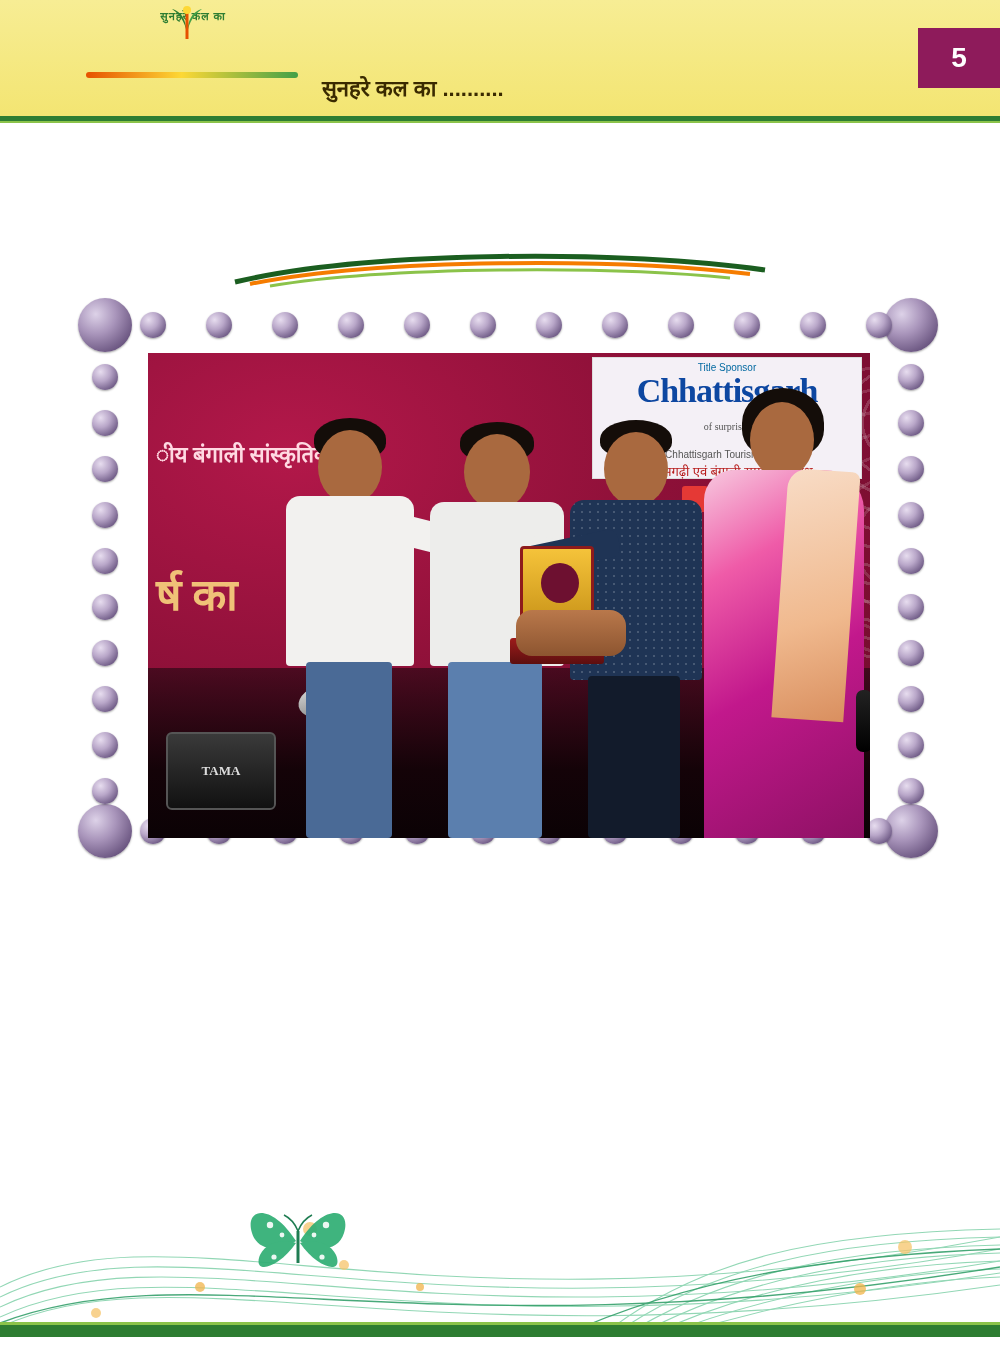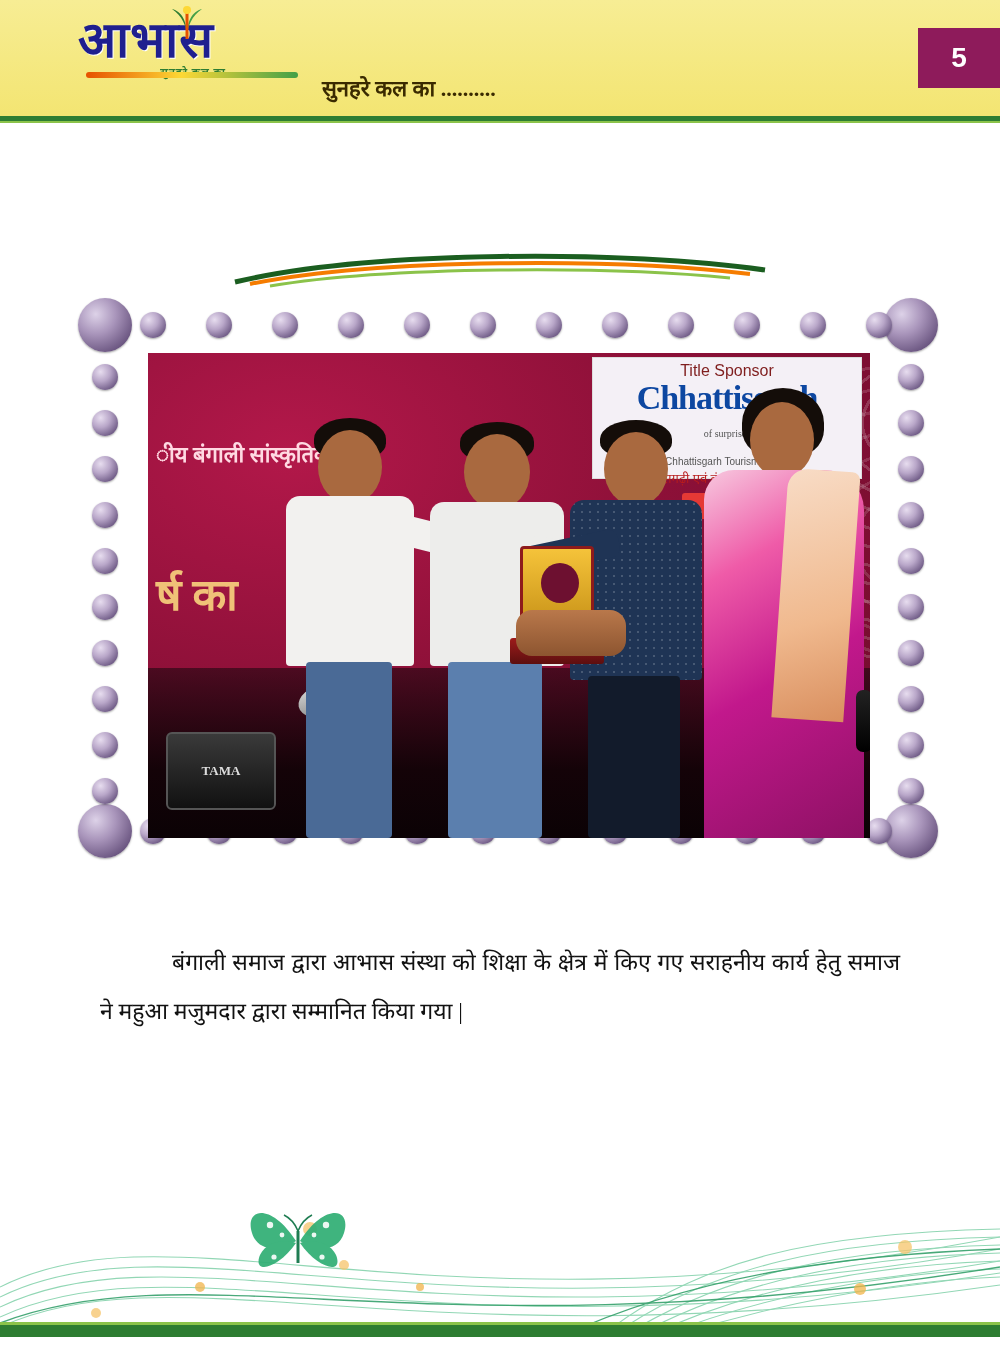--- a/index.html
+++ b/index.html
@@ -74,21 +74,21 @@
     position: absolute;
     left: 8px; top: 60px;
     width: 212px; height: 6px;
     background: linear-gradient(90deg, #e65100 0%, #fdd835 45%, #43a047 100%);
     border-radius: 3px;
   }
 
   .tagline {
     position: absolute;
     left: 322px; top: 72px;
-    font-family: Liberation Serif, serif;
+    font-family: Liberation Sans, sans-serif;
     font-size: 22px;
     font-weight: bold;
     color: #3a2a00;
     white-space: nowrap;
   }
 
   .page-num-box {
     position: absolute;
     right: 0; top: 28px;
     width: 82px; height: 60px;
@@ -158,21 +158,21 @@
       radial-gradient(ellipse at 20% 20%, #b3184a 0%, #8d1038 45%, #6d0c2c 100%);
   }
   .banner-sponsor {
     position: absolute;
     right: 8px; top: 4px;
     width: 270px; height: 122px;
     background: #f4f0f6;
     border: 1px solid #ddd;
   }
   .banner-sponsor .ts {
-    font-size: 16px; color: #7f1d1d; text-align: center; margin-top: 4px;
+    font-size: 10px; color: #0369a1; text-align: center; margin-top: 4px;
     font-family: "Liberation Sans", sans-serif;
   }
   .banner-sponsor .cg {
     font-size: 34px; color: #0d47a1; font-weight: bold; text-align: center;
     font-family: "Liberation Serif", serif; line-height: 36px;
     letter-spacing: -1px;
   }
   .banner-sponsor .cg small { font-size: 10px; display: block; color: #555; letter-spacing: 0; font-weight: normal;}
   .banner-sponsor .cg-hi {
     font-size: 13px; color: #b71c1c; text-align: center; margin-top: 2px;
@@ -361,21 +361,20 @@
 
   <div class="header">
 
     <div class="logo-wrap">
       <svg class="logo-leaf" viewBox="0 0 42 34">
         <path d="M21 32 C21 20 16 10 6 3 C16 6 21 14 21 32 Z" fill="#2e7d32"></path>
         <path d="M21 32 C21 20 26 10 36 3 C26 6 21 14 21 32 Z" fill="#43a047"></path>
         <path d="M21 33 C21 24 21 14 21 4" stroke="#e65100" stroke-width="3" fill="none"></path>
         <circle cx="21" cy="4" r="4" fill="#fdd835"></circle>
       </svg>
-      <div class="logo-text">आभास</div>
       <div class="logo-underline"></div>
       <div class="logo-sub">सुनहरे कल का</div>
     </div>
 
     <div class="tagline">सुनहरे कल का ..........</div>
 
     <div class="page-num-box">
       <span>5</span>
     </div>
   </div>
@@ -499,21 +498,20 @@
           <div class="saree-pallu"></div>
         <div class="mic"></div>
       </div>
 
       <div class="trophy-base"></div>
       <div class="trophy"></div>
       <div class="hands"></div>
     </div>
   </div>
 
-  <div class="caption">बंगाली समाज द्वारा आभास संस्था को  शिक्षा के क्षेत्र में किए गए सराहनीय कार्य हेतु समाज ने महुआ मजुमदार द्वारा सम्मानित किया गया |</div>
 
   <div class="footer-decor">
     <svg width="1000" height="200" viewBox="0 0 1000 200">
       <g fill="none" stroke="#7fd0a8" stroke-width="1.1" opacity="0.85">
         <path d="M0 150 C180 60 420 210 1000 100"></path>
         <path d="M0 160 C180 72 420 215 1000 112"></path>
         <path d="M0 170 C180 84 420 220 1000 124"></path>
         <path d="M0 180 C180 96 420 226 1000 136"></path>
         <path d="M0 190 C180 108 420 232 1000 148"></path>
         <path d="M600 200 C700 120 820 96 1000 92"></path>

